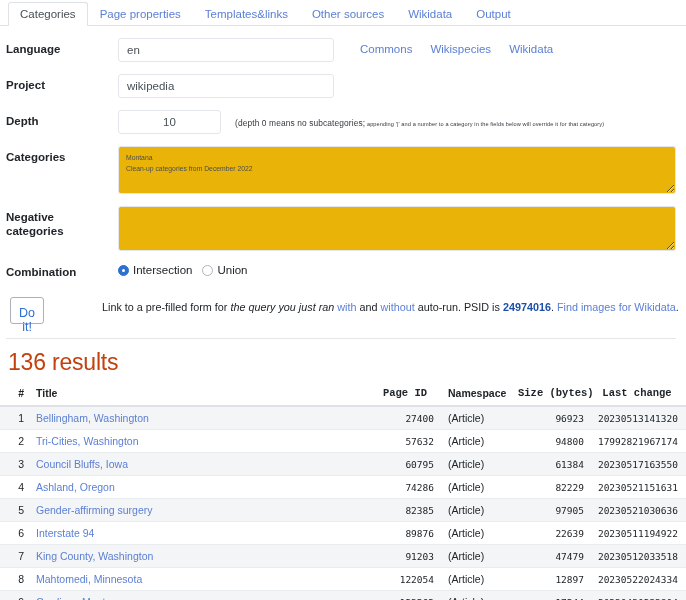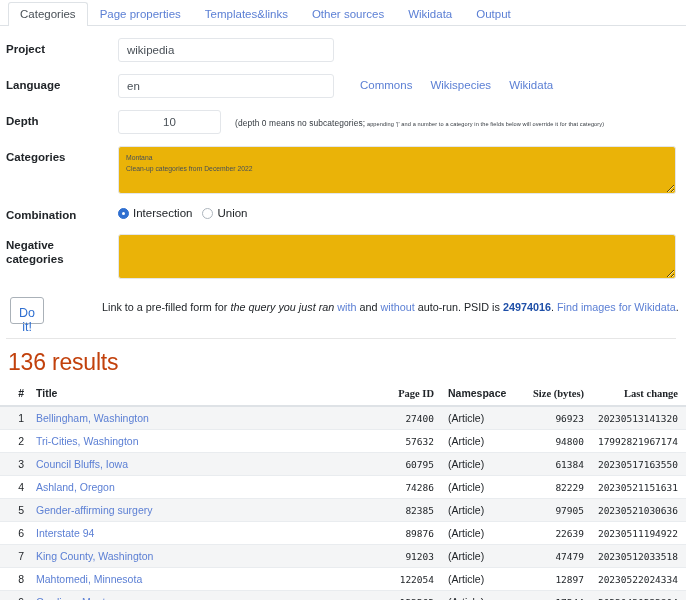--- a/index.html
+++ b/index.html
@@ -230,96 +230,96 @@
 
   .col-num   { width: 30px;  text-align: right; }
   .col-title { width: auto;  text-align: left; }
   .col-pid   { width: 70px;  text-align: right; }
   .col-ns    { width: 72px;  text-align: left; padding-left: 8px !important; }
   .col-size  { width: 78px;  text-align: right; }
   .col-last  { width: 96px;  text-align: right; padding-right: 8px !important; }
 
   td.col-title a { color: #5b7fd4; text-decoration: none; }
   td.col-pid, td.col-size, td.col-last { font-family: "DejaVu Sans Mono", monospace; font-size: 9.5px; }
-  th.col-pid, th.col-size, th.col-last { font-family: Liberation Serif, serif; }
+  th.col-pid, th.col-size, th.col-last { font-family: Liberation Mono, monospace; text-align: center; }
 </style>
 </head>
 <body>
 
 <div class="tabs" id="tab-bar">
     <div class="tab active">Categories</div>
     <div class="tab">Page properties</div>
     <div class="tab">Templates&amp;links</div>
     <div class="tab">Other sources</div>
     <div class="tab">Wikidata</div>
     <div class="tab">Output</div>
   </div>
 
 <div class="form">
 
   <div class="row">
-    <div class="row-label">Project</div>
-    <div class="row-field">
-      <input class="text-input input-wide" type="text" value="wikipedia" style="">
-    </div>
-  </div>
-
-  <div class="row">
     <div class="row-label">Language</div>
     <div class="row-field">
       <input class="text-input input-wide" type="text" value="en" style="">
       <span class="proj-links" id="proj-links"><a href="#">Commons</a><a href="#">Wikispecies</a><a href="#">Wikidata</a></span>
+    </div>
+  </div>
+
+  <div class="row">
+    <div class="row-label">Project</div>
+    <div class="row-field">
+      <input class="text-input input-wide" type="text" value="wikipedia" style="">
     </div>
   </div>
 
   <div class="row">
     <div class="row-label">Depth</div>
     <div class="row-field" style="display:flex;align-items:flex-start;">
       <input class="text-input input-depth" type="text" value="10" style="">
       <span class="hint" style="margin-left:14px;">
         <span class="big">(depth 0 means no subcategories;</span>
         <span>appending '|' and a number to a category in the fields below will override it for that category)</span>
       </span>
     </div>
   </div>
 
   <div class="row">
     <div class="row-label">Categories</div>
     <div class="row-field">
       <textarea class="ta ta-categories" style="">Montana
 Clean-up categories from December 2022</textarea>
+    </div>
+  </div>
+
+  <div class="row" style="margin-top:12px;">
+    <div class="row-label" style="line-height:14px;">
+      <div>Negative</div>
+      <div>categories</div>
+    </div>
+    <div class="row-field">
+      <textarea class="ta ta-negative" style=""></textarea>
     </div>
   </div>
 
   <div class="row" style="margin-top:10px;">
     <div class="row-label">Combination</div>
     <div class="row-field">
       <div class="radios" id="combination-radios">
           <label class="radio-wrap">
             <input type="radio" name="combination" class="radio" checked="" style="">
             <span>Intersection</span>
           </label>
           <label class="radio-wrap">
             <input type="radio" name="combination" class="radio" style="">
             <span>Union</span>
           </label>
         </div>
     </div>
   </div>
 
-  <div class="row" style="margin-top:12px;">
-    <div class="row-label" style="line-height:14px;">
-      <div>Negative</div>
-      <div>categories</div>
-    </div>
-    <div class="row-field">
-      <textarea class="ta ta-negative" style=""></textarea>
-    </div>
-  </div>
-
 </div>
 
 <div class="action-row">
   <button class="doit">Do it!</button>
   <div class="link-note">
     <span>Link to a pre-filled form for </span><span class="em">the query you just ran</span><span>&nbsp;</span><a href="#">with</a><span> and </span><a href="#">without</a><span> auto-run. PSID is </span><a href="#" class="psid">24974016</a><span>. </span><a href="#">Find images for Wikidata</a><span>.</span>
   </div>
 </div>
 
 <hr class="sep">

